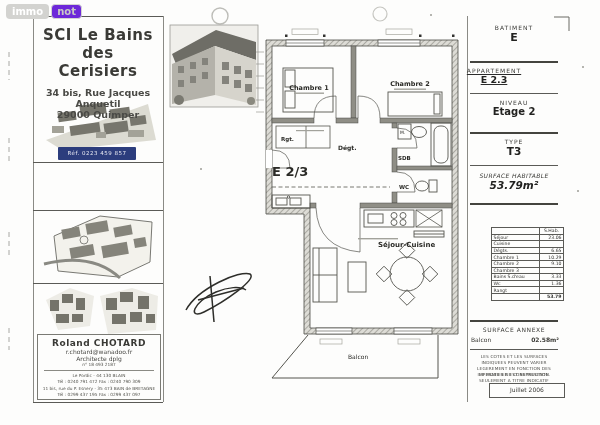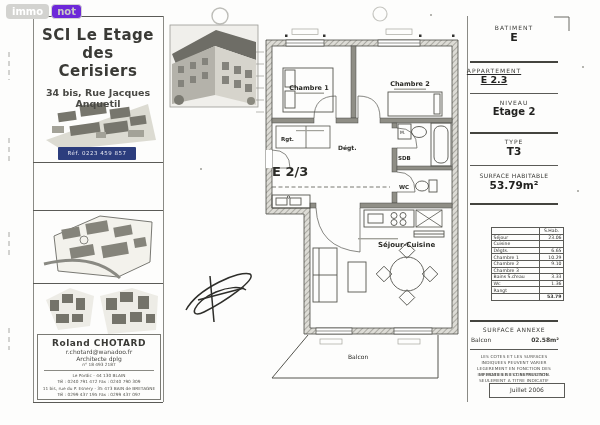--- a/index.html
+++ b/index.html
@@ -311,24 +311,25 @@
 
   <div class="vline" style="left:33px;top:16px;height:386px;"></div>
   <div class="vline" style="left:163px;top:16px;height:386px;"></div>
   <div class="hline" style="left:33px;top:16px;width:130px;"></div>
   <div class="hline" style="left:33px;top:162px;width:130px;"></div>
   <div class="hline" style="left:33px;top:210px;width:130px;"></div>
   <div class="hline" style="left:33px;top:283px;width:130px;"></div>
   <div class="hline" style="left:33px;top:402px;width:130px;"></div>
 
   <div class="abs ctr" style="left:35px;top:26px;width:126px;">
-    <div class="title1">SCI Le Etage des</div>
+    <div class="title1">SCI Le Bains des</div>
     <div class="title1">Cerisiers</div>
     <div style="height:7px;"></div>
     <div class="addr">34 bis, Rue Jacques Anquetil</div>
+    <div class="addr">29000 Quimper</div>
   </div>
 
   <div class="refbadge">Réf. 0223 459 857</div>
 
   <div class="abs" style="left:37px;top:334px;width:122px;height:64px;border:1px solid #7a7a74;">
     <div class="ctr" style="padding-top:3px;">
       <div class="archname">Roland CHOTARD</div>
       <div class="archsm">r.chotard@wanadoo.fr</div>
       <div class="archsm">Architecte dplg</div>
       <div class="archxs">n° 18 493 2187</div>
@@ -360,21 +361,21 @@
     <div class="rvalue" style="font-size:10px;">Etage 2</div>
   </div>
   <div class="hline2" style="left:470px;top:132px;width:88px;"></div>
 
   <div class="abs ctr" style="left:468px;top:138px;width:92px;">
     <div class="rlabel">TYPE</div>
     <div class="rvalue" style="font-size:10.5px;">T3</div>
   </div>
   <div class="hline" style="left:470px;top:165px;width:88px;"></div>
 
-  <div class="abs ctr" style="left:468px;top:172px;width:92px;">
+  <div class="abs ctr" style="left:468px;top:172px;width:92px;font-style:italic;">
     <div class="rlabel" style="letter-spacing:.4px;">SURFACE HABITABLE</div>
     <div class="rvalue" style="font-size:10.5px;">53.79m²</div>
   </div>
   <div class="hline2" style="left:470px;top:203px;width:88px;"></div>
 
   <table class="surf">
     <tbody>
         <tr>
           <td></td>
           <td class="tv" style="text-align:center;">S.Hab.</td>

